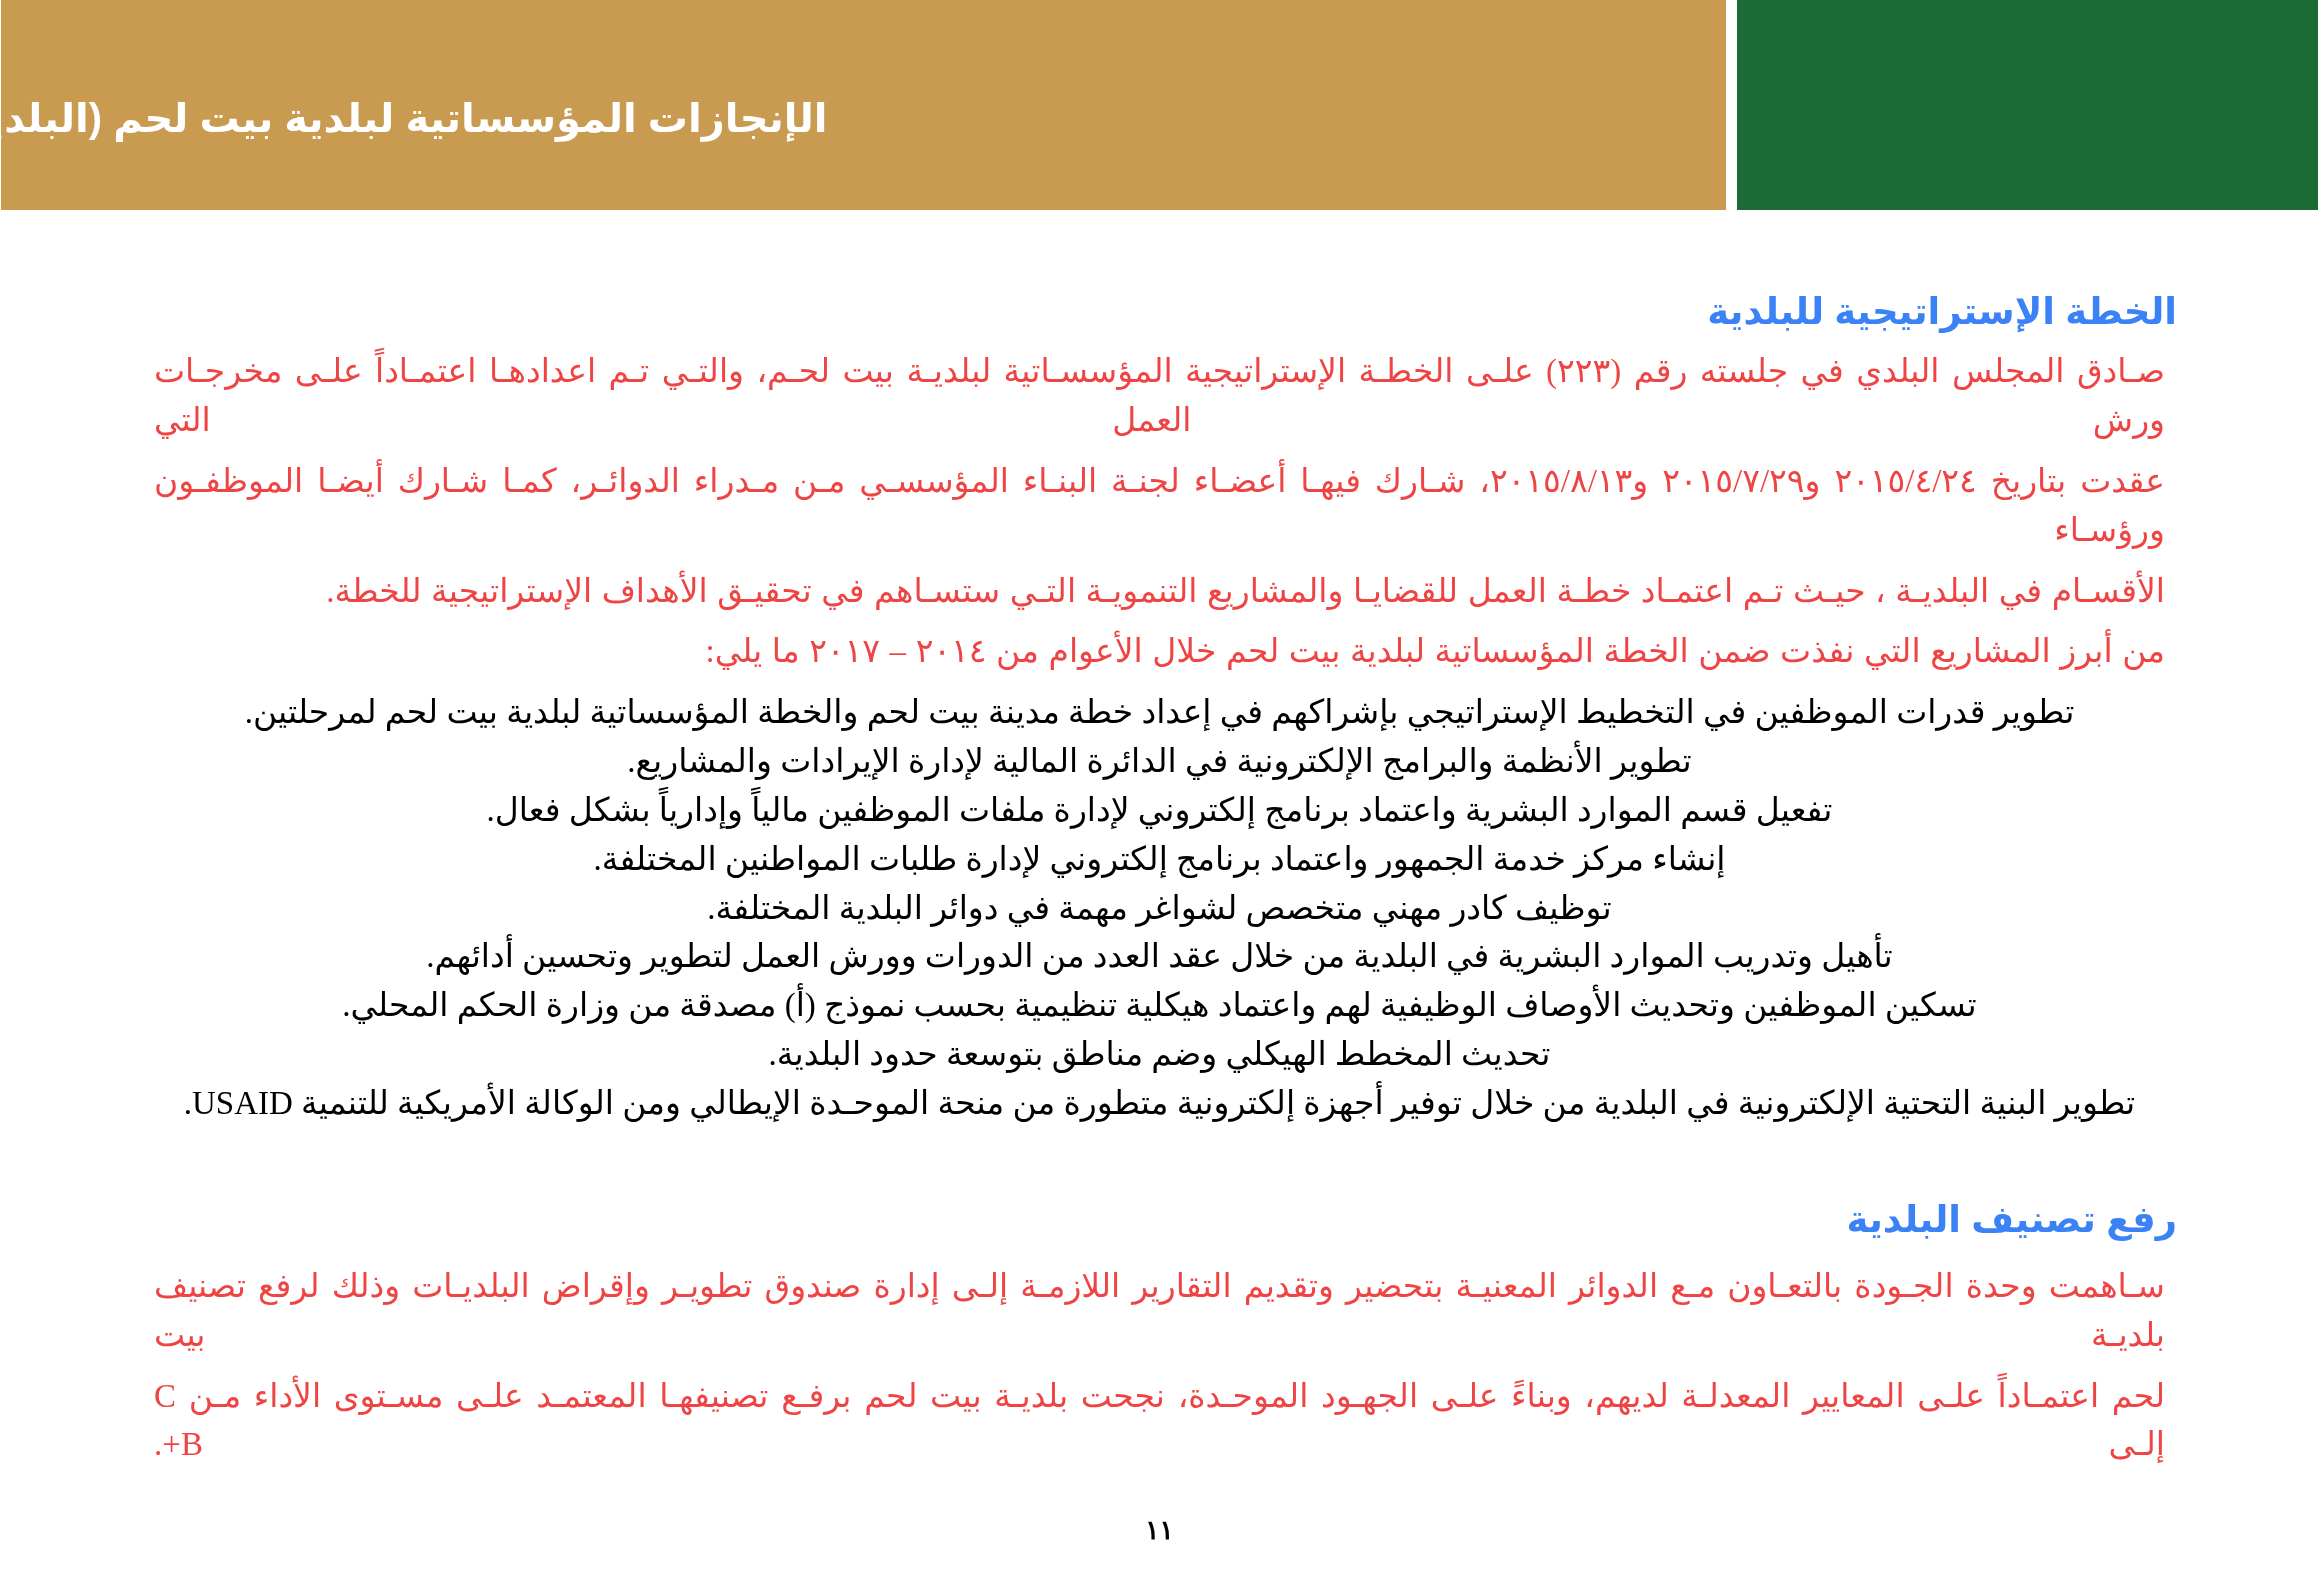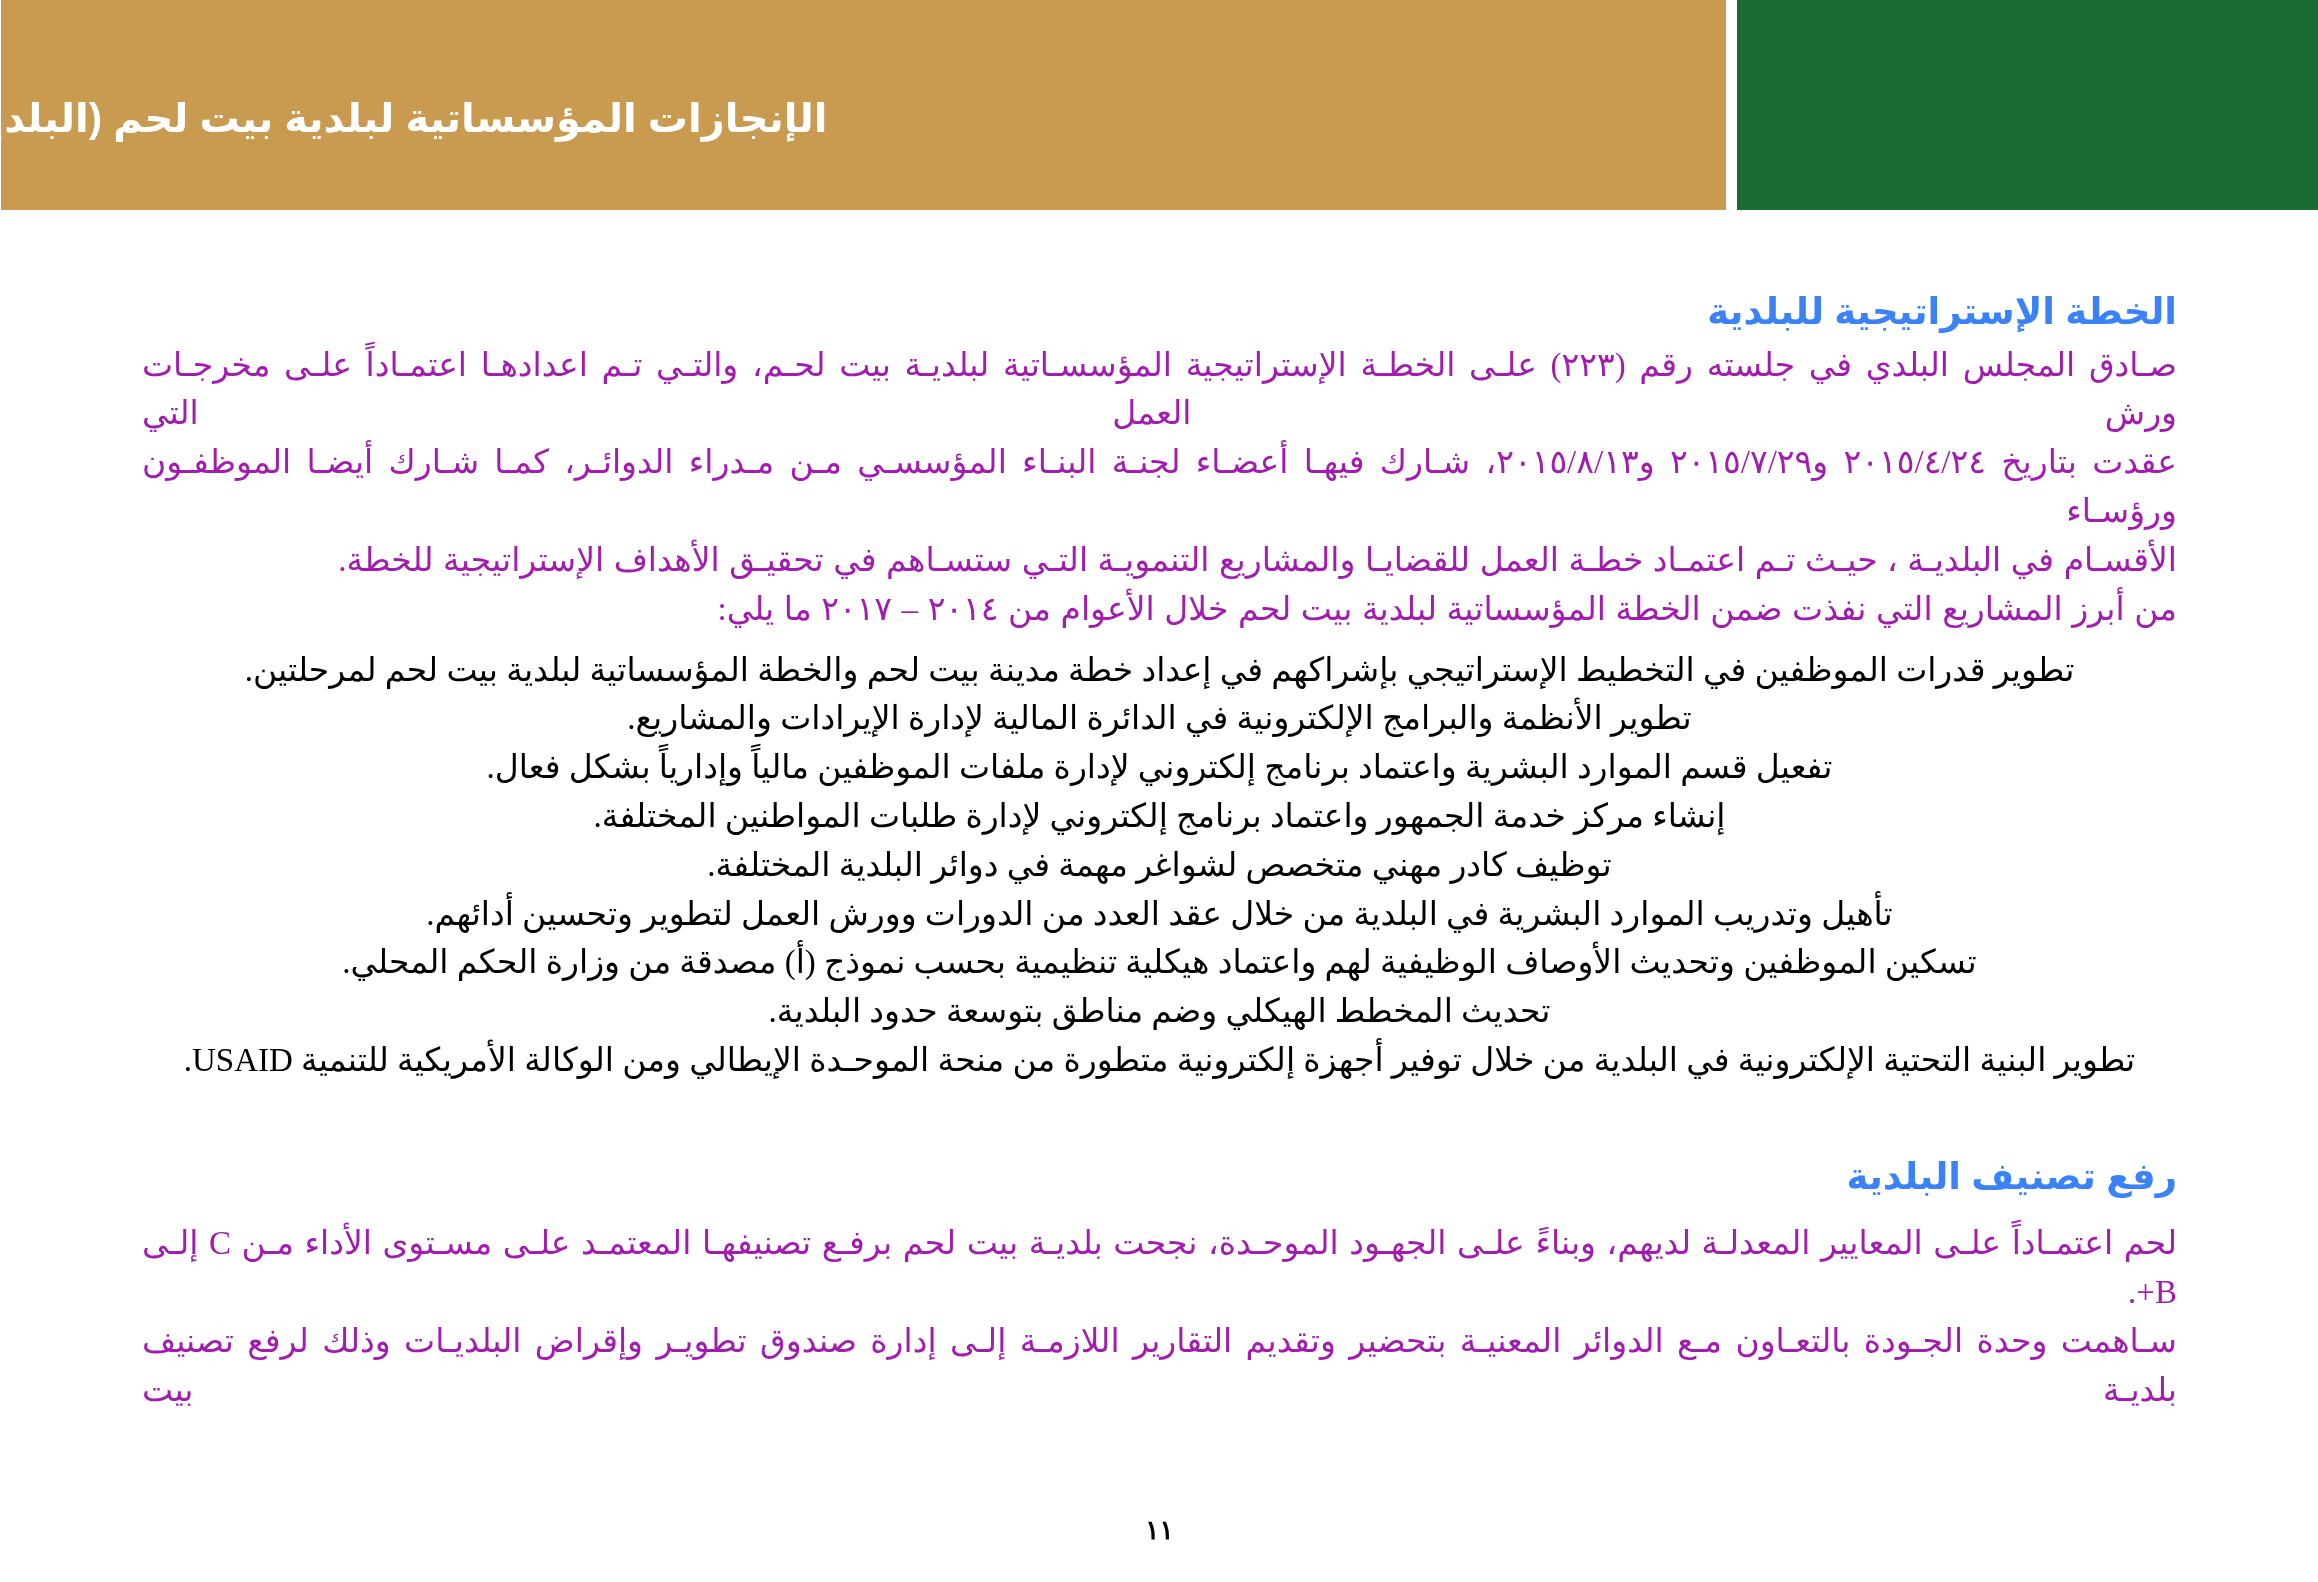--- a/index.html
+++ b/index.html
@@ -81,24 +81,24 @@
     font-size: 37px;
     line-height: 1.25;
     text-align: right;
     margin: 0 0 5.3px 0;
   }
 
   .para {
     font-family: "Liberation Serif", "DejaVu Serif", serif;
     font-size: 33px;
     line-height: 1.48;
-    color: #a21caf;
+    color: #ef4444;
     text-align: justify;
     text-align-last: right;
-    margin: 0;
+    margin: 12px;
     word-spacing: 1.3px;
   }
   .para.justify-both { text-align: justify; text-align-last: justify; }
 
   .list { margin: 12px; padding: 0; list-style: none; }
   .list-item {
     font-family: "Liberation Serif", "DejaVu Serif", serif;
     font-size: 33px;
     line-height: 1.48;
     color: #000000;
@@ -156,20 +156,20 @@
       <li class="list-item">تحديث المخطط الهيكلي وضم مناطق بتوسعة حدود البلدية.</li>
       <li class="list-item">تطوير البنية التحتية الإلكترونية في البلدية من خلال توفير أجهزة إلكترونية متطورة من منحة الموحـدة الإيطالي ومن الوكالة الأمريكية للتنمية USAID.</li>
     </ul>
   </div>
 
   <div class="spacer-lg"></div>
 
   <div class="section" id="section-rating">
     <h2 class="section-heading">رفع تصنيف البلدية</h2>
 
+    <p class="para justify-both">سـاهمت وحدة الجـودة بالتعـاون مـع الدوائر المعنيـة بتحضير وتقديم التقارير اللازمـة إلـى إدارة صندوق تطويـر وإقراض البلديـات وذلك لرفع تصنيف بلديـة بيت</p>
     <p class="para justify-both">لحم اعتمـاداً علـى المعايير المعدلـة لديهم، وبناءً علـى الجهـود الموحـدة، نجحت بلديـة بيت لحم برفـع تصنيفهـا  المعتمـد علـى مسـتوى الأداء مـن  C  إلـى B+.</p>
-    <p class="para justify-both">سـاهمت وحدة الجـودة بالتعـاون مـع الدوائر المعنيـة بتحضير وتقديم التقارير اللازمـة إلـى إدارة صندوق تطويـر وإقراض البلديـات وذلك لرفع تصنيف بلديـة بيت</p>
   </div>
 
 </div>
 
 <div id="page-number">١١</div>
 
 
 </body></html>

